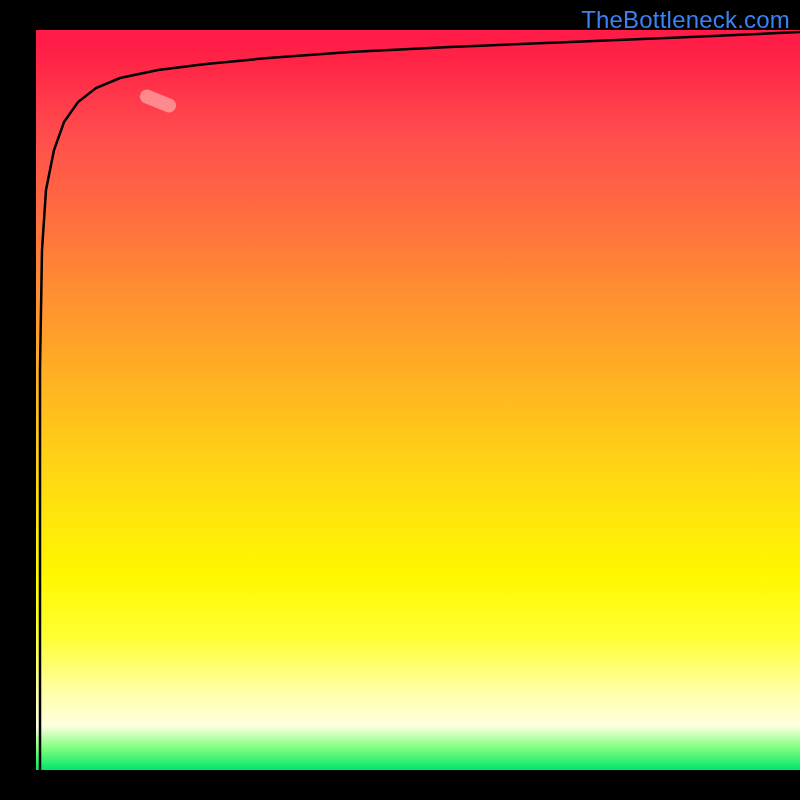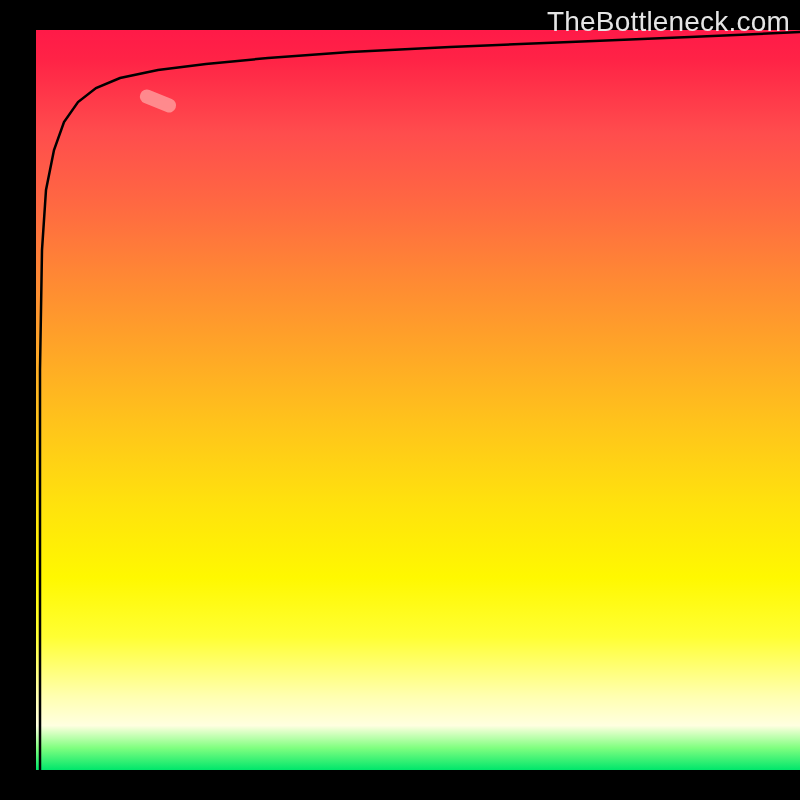--- a/index.html
+++ b/index.html
@@ -8,22 +8,22 @@
     height: 800px;
     background: #000;
     position: relative;
     font-family: Arial, Helvetica, sans-serif;
     overflow: hidden;
   }
   .watermark {
     position: absolute;
     top: 6px;
     right: 10px;
-    color: #e5e5e5;
-    font-size: 28px;
+    color: #3b82f6;
+    font-size: 24px;
     font-weight: 400;
     letter-spacing: 0.2px;
     z-index: 50;
   }
   .plot-area {
     position: absolute;
     top: 30px;
     left: 30px;
     width: 770px;
     height: 740px;

